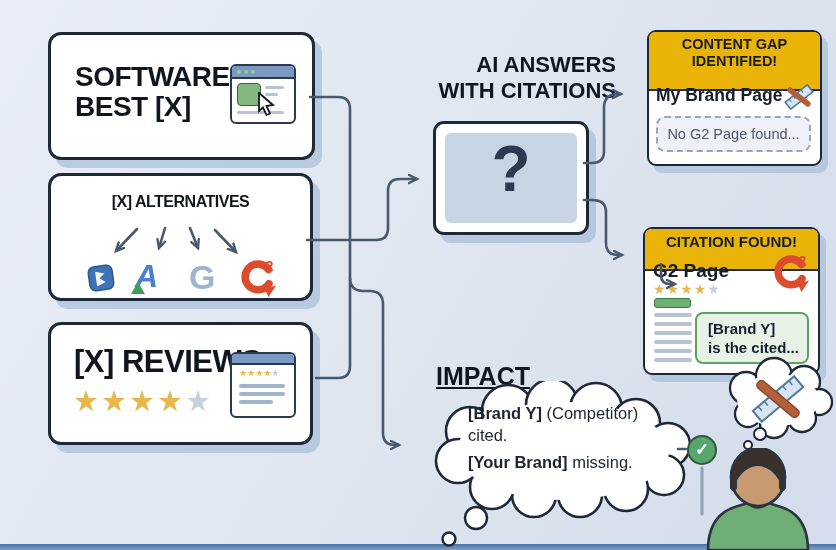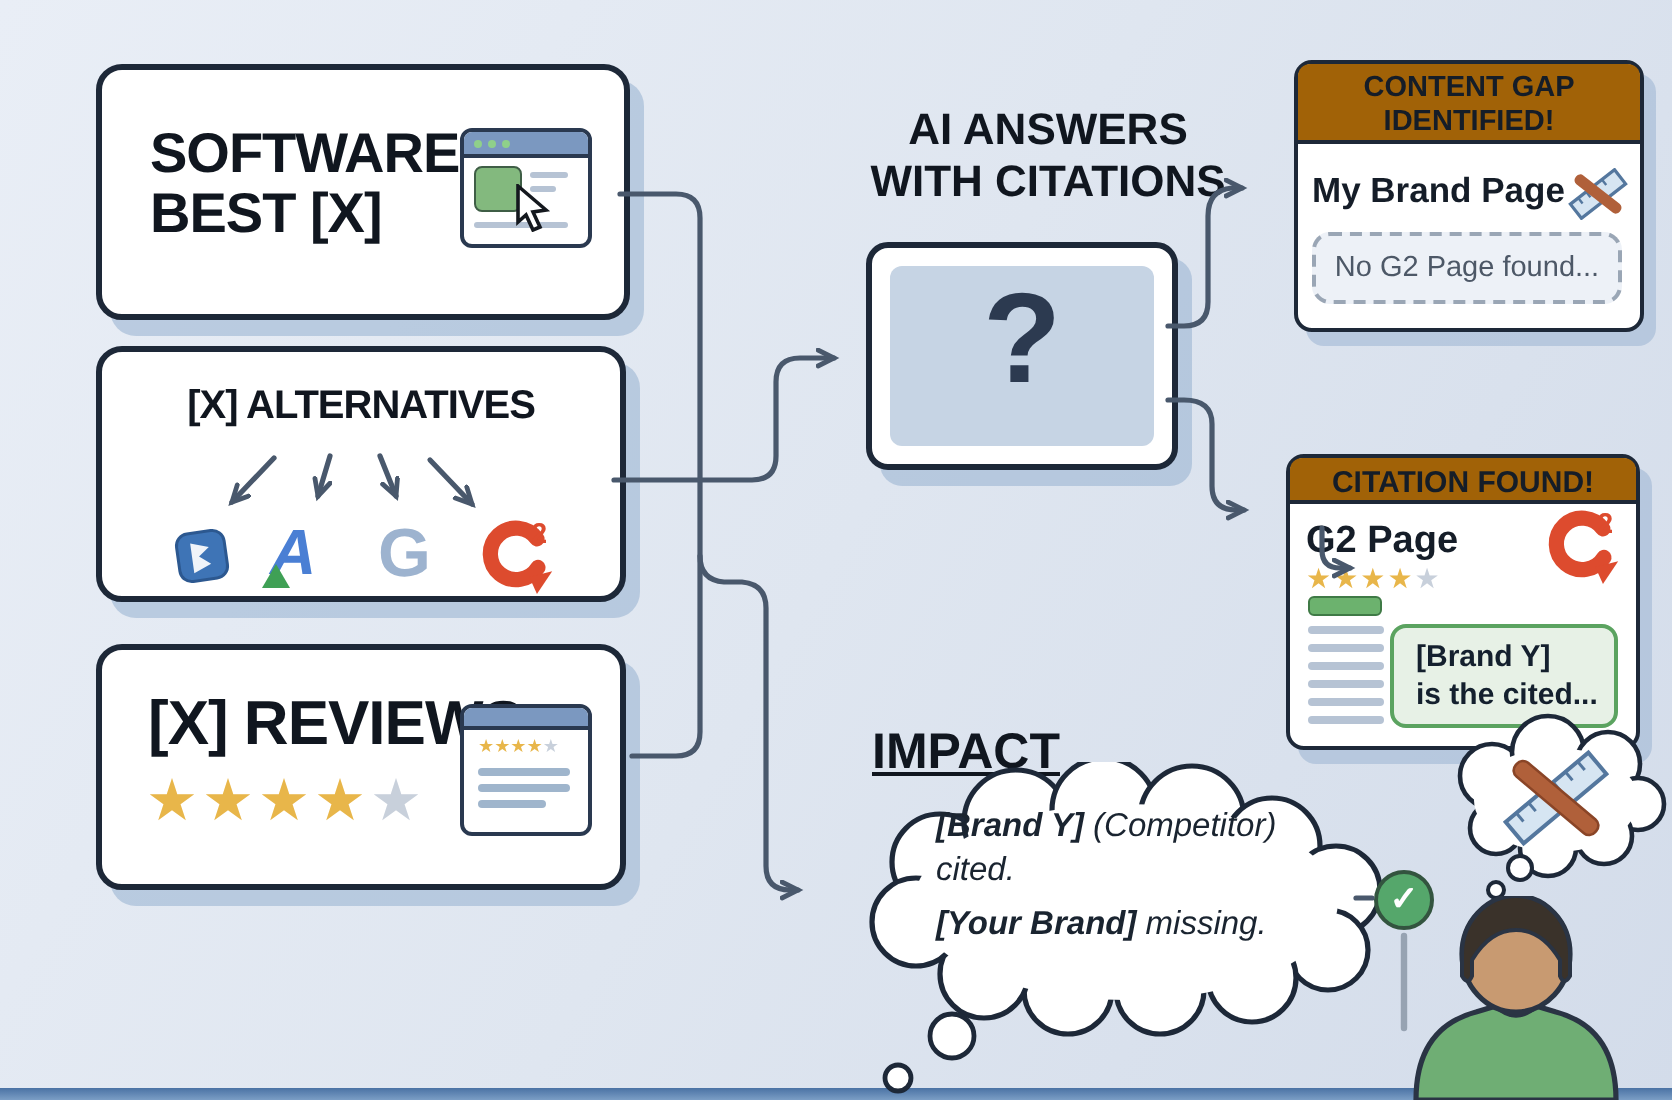--- a/index.html
+++ b/index.html
@@ -7,22 +7,22 @@
     background:linear-gradient(120deg,#e9eef6 0%,#dfe6f0 50%,#d3dcea 100%);
     font-family:"Liberation Sans",sans-serif;color:#151d28;}
   .abs{position:absolute;}
   
   .lbox{position:absolute;background:#fff;border:3px solid #1d2838;border-radius:13px;
     box-shadow:7px 8px 0 rgba(150,176,208,.55);}
   .btitle{font-weight:800;letter-spacing:-.5px;line-height:1.07;color:#10161f;}
   
   .rbox{position:absolute;background:#fff;border:2.5px solid #1d2838;border-radius:9px;
     box-shadow:6px 7px 0 rgba(150,176,208,.5);}
-  .rhdr{background:#a16207;border-bottom:2.5px solid #1d2838;border-radius:6px 6px 0 0;
-    text-align:center;font-weight:800;line-height:1.16;padding:4px 0 0;}
+  .rhdr{background:#eab308;border-bottom:2.5px solid #1d2838;border-radius:6px 6px 0 0;
+    text-align:center;font-weight:800;line-height:1.16;padding:4px 0 19px;}
   
   .st-f{color:#e8b64a;} .st-e{color:#c8d0db;}
   .stars-big{font-size:29px;letter-spacing:2px;line-height:1;}
   .stars-med{font-size:14px;letter-spacing:1px;line-height:1;}
   .stars-tiny{font-size:9px;letter-spacing:0;line-height:1;}
   
   .mini-card{position:absolute;background:#fff;border:2.5px solid #2a3950;border-radius:6px;overflow:hidden;}
   .mini-bar{background:#7b98c0;border-bottom:2px solid #2a3950;display:flex;align-items:center;gap:3px;padding-left:5px;}
   .dot{width:4px;height:4px;border-radius:50%;background:#8fd08a;display:inline-block;}
   .gline{position:absolute;background:#b6c3d4;border-radius:2px;}
@@ -56,21 +56,21 @@
       <div class="gline" style="left:33px;top:20px;width:19px;height:3px;"></div>
       <div class="gline" style="left:33px;top:27px;width:13px;height:3px;"></div>
       <div class="gline" style="left:5px;top:45px;width:47px;height:3px;"></div>
       <svg class="abs" style="left:25px;top:26px;" width="22" height="24" viewBox="0 0 22 24">
         <path d="M2,1 L16,13 L9.5,14 L13,21.5 L9.5,23 L6,15.5 L2,19 Z" fill="#fff" stroke="#14181e" stroke-width="1.8"></path>
       </svg>
     </div>
   </div>
 
   <div class="lbox" style="left:48px;top:173px;width:259px;height:122px;">
-    <div class="btitle" style="position:absolute;left:0;top:17px;width:100%;text-align:center;font-size:20px;">[X] ALTERNATIVES</div>
+    <div class="btitle" style="position:absolute;left:0;top:17px;width:100%;text-align:center;font-size:16px;">[X] ALTERNATIVES</div>
 
     <svg class="abs" style="left:33px;top:85px;" width="34" height="34" viewBox="0 0 34 34">
       <g transform="rotate(-8 17 17)">
         <rect x="5" y="5" width="24" height="24" rx="6" fill="#3e74b6" stroke="#2c5890" stroke-width="1.5"></rect>
         <path d="M12,10 L21,13 L15.5,17 L21,21.5 L12,25 Z" fill="#fff" opacity="0.92"></path>
       </g>
     </svg>
     <div class="abs" style="left:80px;top:84px;width:36px;height:36px;">
       <span style="position:absolute;left:4px;top:0;font-size:32px;font-weight:800;font-style:italic;color:#4a7fd4;line-height:1;">A</span>
       <svg width="16" height="12" viewBox="0 0 16 12" style="position:absolute;left:0;top:22px;">
@@ -96,21 +96,21 @@
       <div class="stars-tiny abs" style="left:7px;top:15px;">
         <span class="st-f">★</span><span class="st-f">★</span><span class="st-f">★</span><span class="st-f">★</span><span class="st-e">★</span>
       </div>
       <div class="gline" style="left:7px;top:30px;width:46px;height:3.5px;background:#9fb5cc;"></div>
       <div class="gline" style="left:7px;top:38px;width:46px;height:3.5px;background:#9fb5cc;"></div>
       <div class="gline" style="left:7px;top:46px;width:34px;height:3.5px;background:#9fb5cc;"></div>
     </div>
   </div>
 
 
-  <div class="abs" style="left:416px;top:52px;width:216px;text-align:center;font-weight:800;font-size:22px;line-height:1.2;color:#10161f;">
+  <div class="abs" style="left:400px;top:52px;width:216px;text-align:right;font-weight:800;font-size:22px;line-height:1.2;color:#10161f;">
     <div>AI ANSWERS</div>
     <div>WITH CITATIONS</div>
   </div>
 
   <div class="abs" style="left:433px;top:121px;width:150px;height:108px;background:#fff;border:3px solid #1d2838;border-radius:11px;box-shadow:7px 8px 0 rgba(150,176,208,.55);">
     <div class="abs" style="left:9px;top:9px;right:9px;bottom:9px;background:#c6d4e4;border-radius:6px;"></div>
     <div class="abs" style="left:0;top:8px;width:100%;text-align:center;font-size:64px;font-weight:800;color:#2c3a50;">?</div>
   </div>
 
   <div class="rbox" style="left:647px;top:30px;width:171px;height:132px;">
@@ -177,21 +177,21 @@
       <circle cx="104" cy="114" r="22"></circle>
         <circle cx="62" cy="106" r="22"></circle>
         <circle cx="28" cy="80" r="22"></circle>
     </g>
     <ellipse cx="133" cy="70" rx="106" ry="49" fill="#fff"></ellipse>
     <g fill="#fff" stroke="#1d2838" stroke-width="2.4">
       <circle cx="46" cy="137" r="11"></circle>
       <circle cx="19" cy="158" r="6.5"></circle>
     </g>
   </svg>
-  <div class="abs" style="left:468px;top:403px;width:220px;font-size:16.5px;line-height:1.32;color:#1a2430;font-style:italic;">
+  <div class="abs" style="left:468px;top:403px;width:220px;font-size:16.5px;line-height:1.32;color:#1a2430;">
     <div>
       <span style="font-weight:800;">[Brand Y]</span><span> (Competitor)</span>
     </div>
     <div>cited.</div>
     <div style="margin-top:5px;">
       <span style="font-weight:800;">[Your Brand]</span><span> missing.</span>
     </div>
   </div>
 
   <div class="abs" style="left:687px;top:435px;width:30px;height:30px;border-radius:50%;background:#55a76b;border:2.5px solid #33543f;box-sizing:border-box;text-align:center;">

